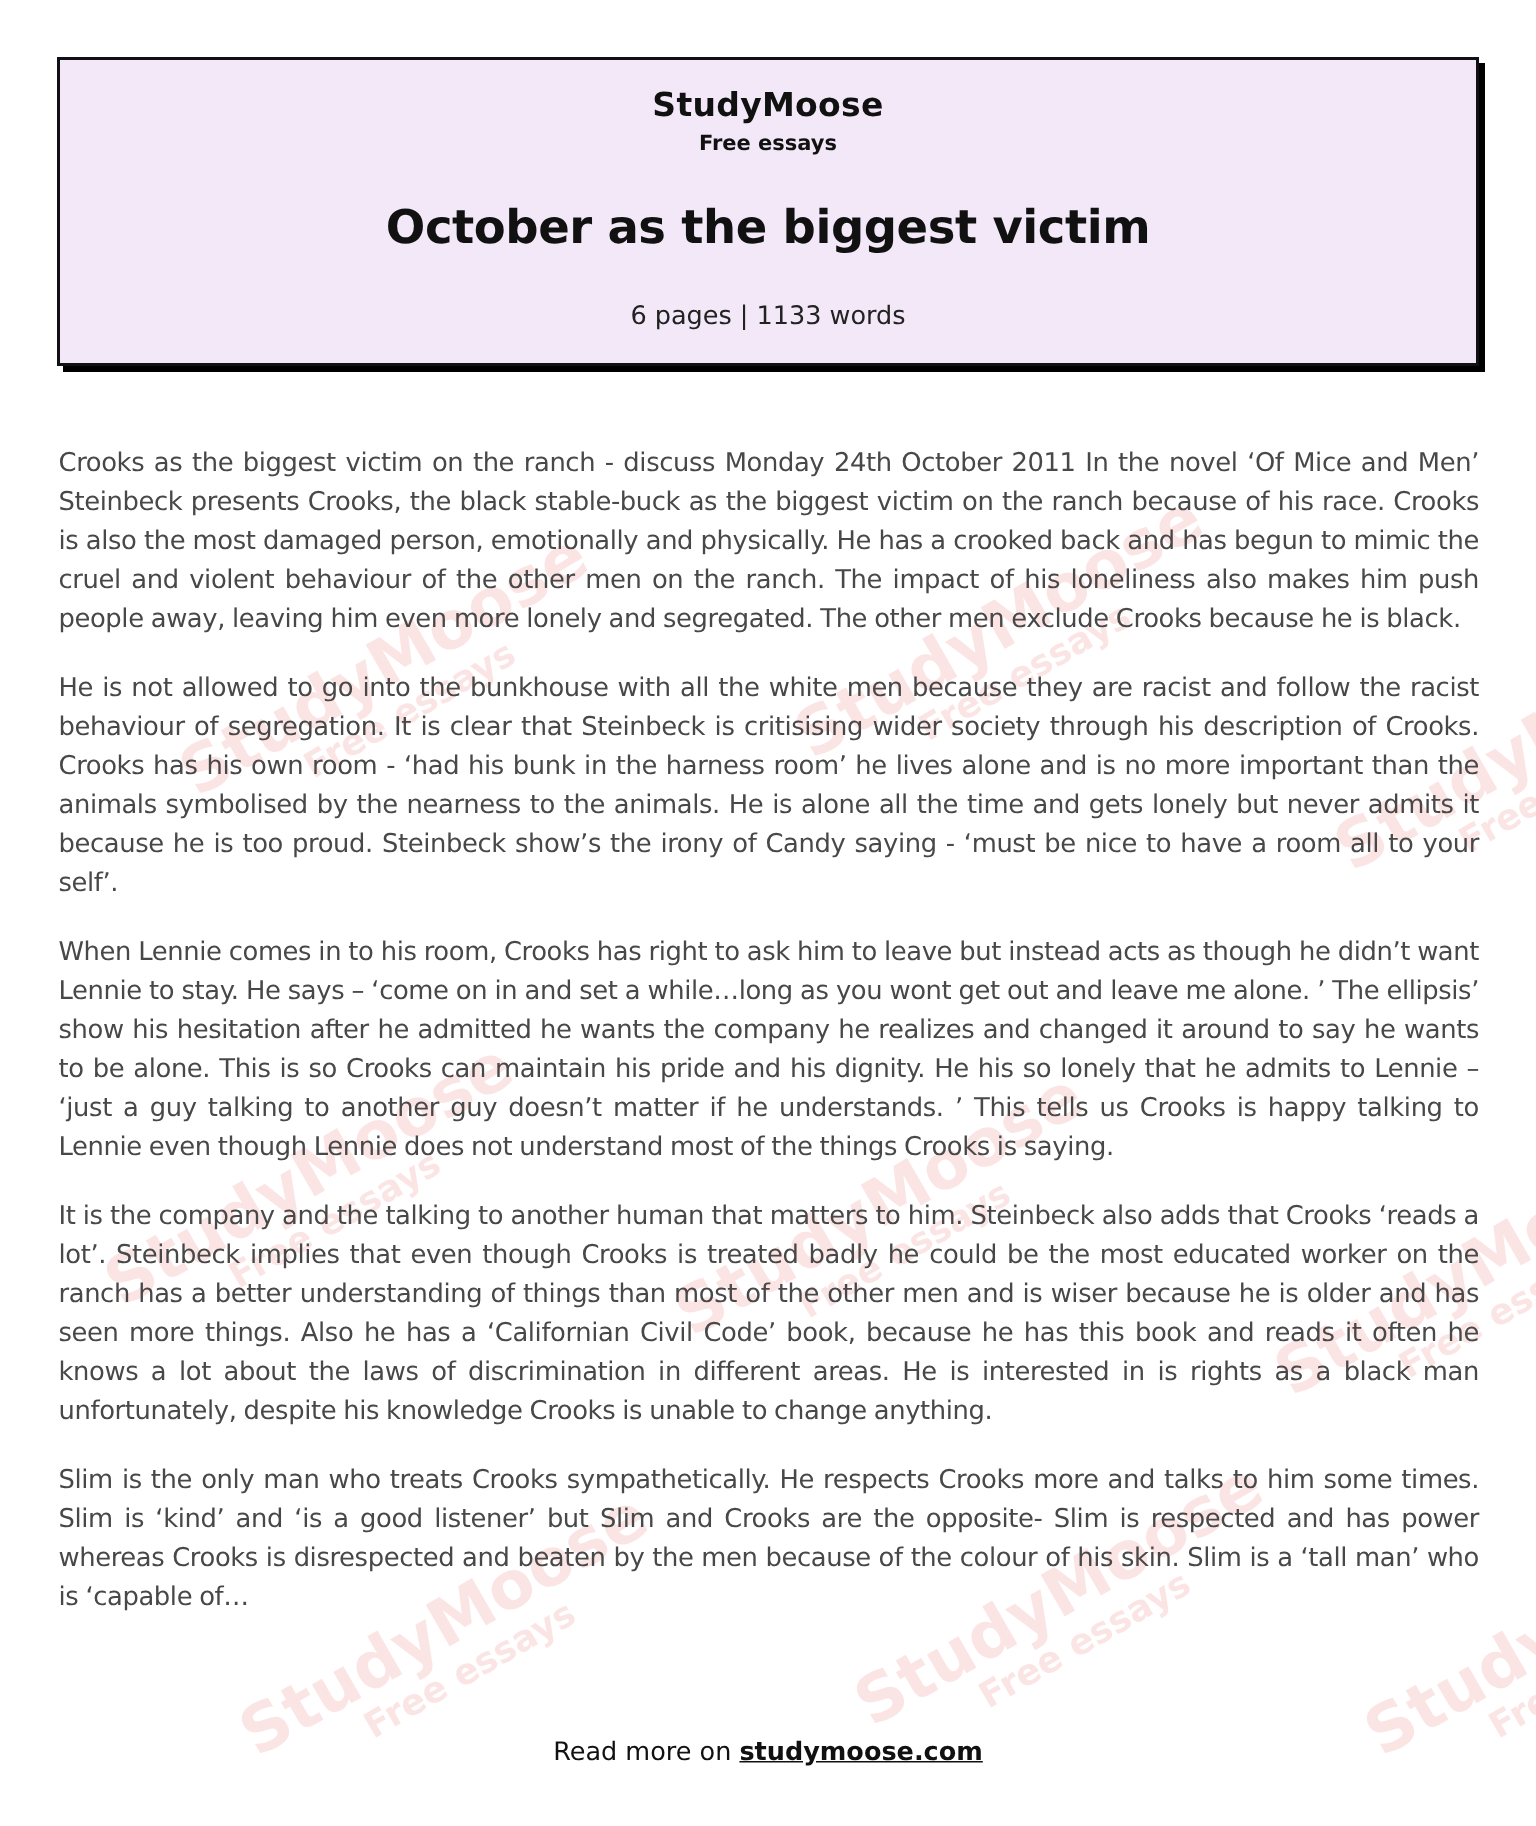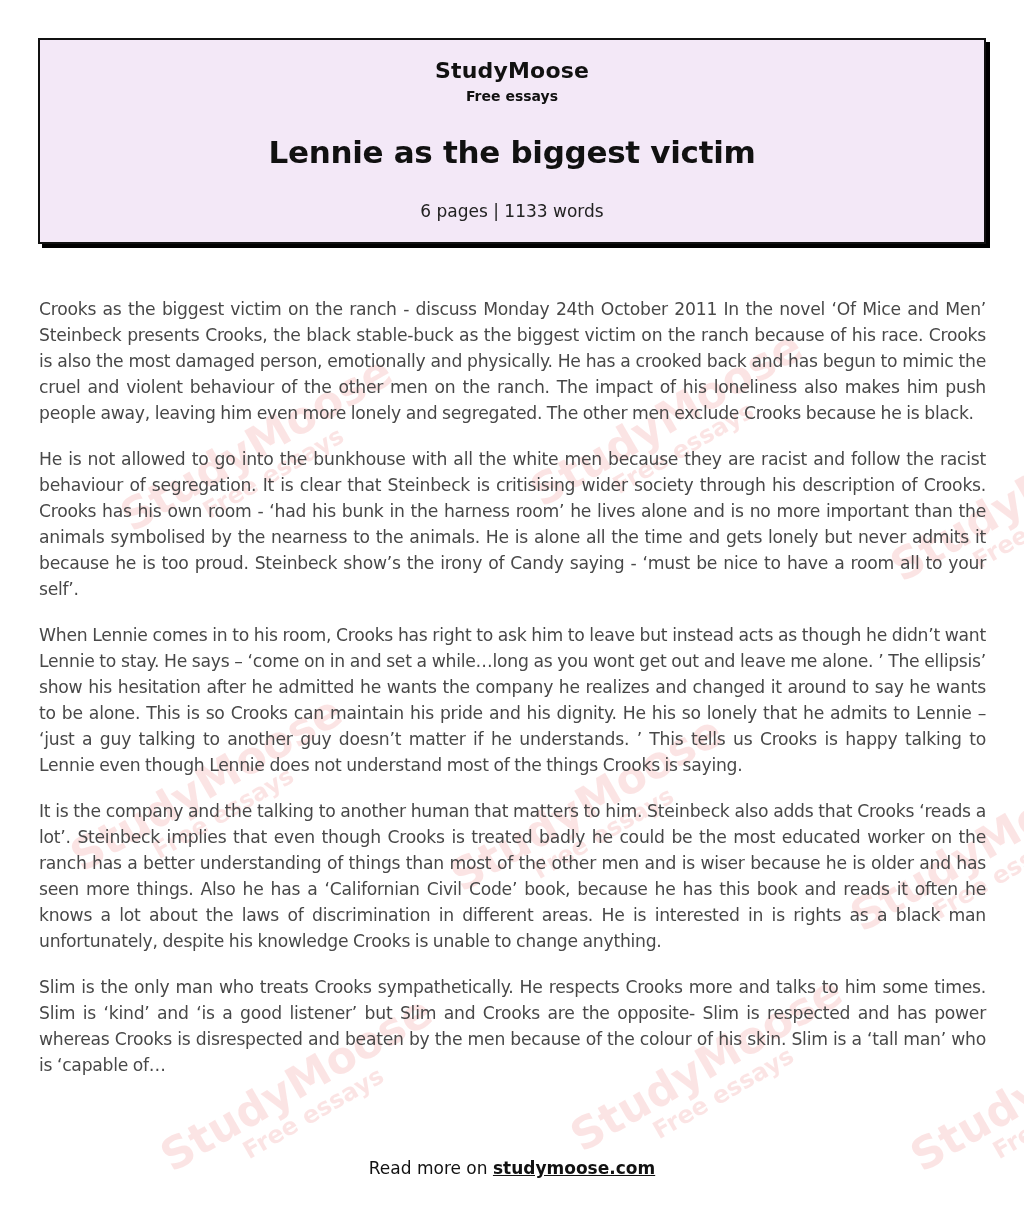--- a/index.html
+++ b/index.html
@@ -162,21 +162,21 @@
   </div>
   <div class="wm" style="left:900px; top:1060px;">
     <span class="wm-brand">StudyMoose</span>
     <span class="wm-sub">Free essays</span>
   </div>
 </div>
 
 <header class="header-card">
   <div class="brand">StudyMoose</div>
   <div class="brand-sub">Free essays</div>
-  <h1 class="title">Lennie as the biggest victim</h1>
+  <h1 class="title">October as the biggest victim</h1>
   <div class="meta">6 pages | 1133 words</div>
 </header>
 
 <main class="essay">
   <p>Crooks as the biggest victim on the ranch - discuss Monday 24th October 2011 In the novel ‘Of Mice and Men’ Steinbeck presents Crooks, the black stable-buck as the biggest victim on the ranch because of his race. Crooks is also the most damaged person, emotionally and physically. He has a crooked back and has begun to mimic the cruel and violent behaviour of the other men on the ranch. The impact of his loneliness also makes him push people away, leaving him even more lonely and segregated. The other men exclude Crooks because he is black.</p>
   <p>He is not allowed to go into the bunkhouse with all the white men because they are racist and follow the racist behaviour of segregation. It is clear that Steinbeck is critisising wider society through his description of Crooks. Crooks has his own room - ‘had his bunk in the harness room’ he lives alone and is no more important than the animals symbolised by the nearness to the animals. He is alone all the time and gets lonely but never admits it because he is too proud. Steinbeck show’s the irony of Candy saying - ‘must be nice to have a room all to your self’.</p>
   <p>When Lennie comes in to his room, Crooks has right to ask him to leave but instead acts as though he didn’t want Lennie to stay. He says – ‘come on in and set a while…long as you wont get out and leave me alone. ’ The ellipsis’ show his hesitation after he admitted he wants the company he realizes and changed it around to say he wants to be alone. This is so Crooks can maintain his pride and his dignity. He his so lonely that he admits to Lennie – ‘just a guy talking to another guy doesn’t matter if he understands. ’ This tells us Crooks is happy talking to Lennie even though Lennie does not understand most of the things Crooks is saying.</p>
   <p>It is the company and the talking to another human that matters to him. Steinbeck also adds that Crooks ‘reads a lot’. Steinbeck implies that even though Crooks is treated badly he could be the most educated worker on the ranch has a better understanding of things than most of the other men and is wiser because he is older and has seen more things. Also he has a ‘Californian Civil Code’ book, because he has this book and reads it often he knows a lot about the laws of discrimination in different areas. He is interested in is rights as a black man unfortunately, despite his knowledge Crooks is unable to change anything.</p>
   <p>Slim is the only man who treats Crooks sympathetically. He respects Crooks more and talks to him some times. Slim is ‘kind’ and ‘is a good listener’ but Slim and Crooks are the opposite- Slim is respected and has power whereas Crooks is disrespected and beaten by the men because of the colour of his skin. Slim is a ‘tall man’ who is ‘capable of…</p>
 </main>

